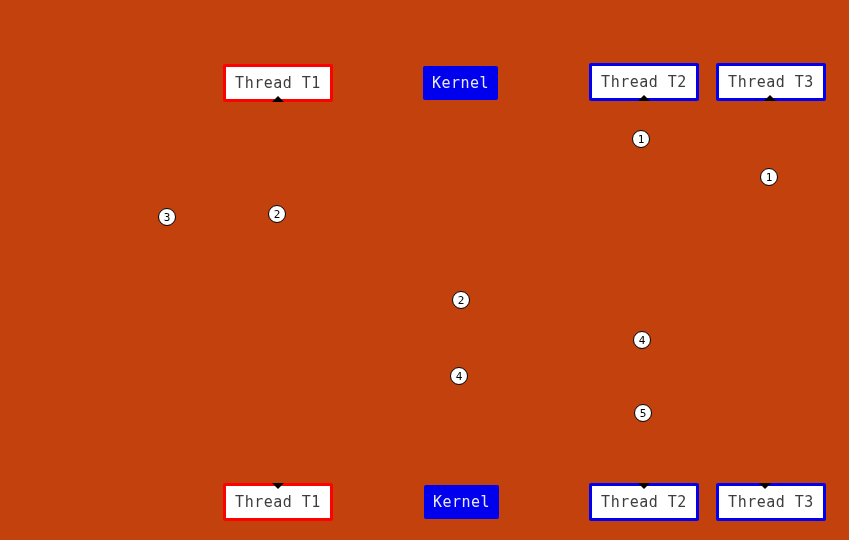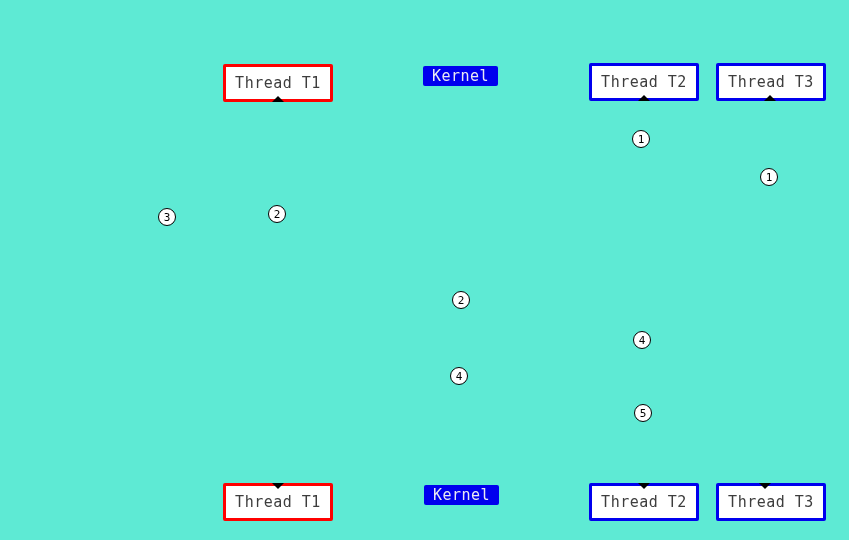--- a/index.html
+++ b/index.html
@@ -21,21 +21,21 @@
     letter-spacing: 0.5px;
     white-space: nowrap;
   }
   .node.thread {
     width: 110px;
     height: 38px;
     border: 3px solid;
   }
   .node.kernel {
     width: 75px;
-    height: 20px;
+    height: 34px;
     border: none;
   }
   .notch {
     position: absolute;
     width: 12px;
     height: 6px;
     background: #000;
     z-index: 3;
   }
   .notch-up   { clip-path: polygon(50% 0, 0 100%, 100% 100%); }
@@ -51,21 +51,21 @@
     align-items: center;
     justify-content: center;
     font-size: 11px;
     line-height: 1;
     z-index: 2;
   }
 </style>
 </head>
 <body>
 
-<div class="stage" style="background: #5eead4; text-align: center;">
+<div class="stage" style="background: #c2410c; text-align: center;">
 
   <div class="node thread" style="left: 223px; top: 64px; border-color: rgb(255, 0, 0); background: rgb(255, 255, 255); color: rgb(61, 61, 61);">
     <span>Thread T1</span>
   </div>
 
   <div class="node kernel" style="left: 423px; top: 66px; background: rgb(0, 0, 238); color: rgb(233, 233, 242);">
     <span>Kernel</span>
   </div>
 
   <div class="node thread" style="left: 589px; top: 63px; border-color: rgb(0, 0, 238); background: rgb(255, 255, 255); color: rgb(61, 61, 61);">

